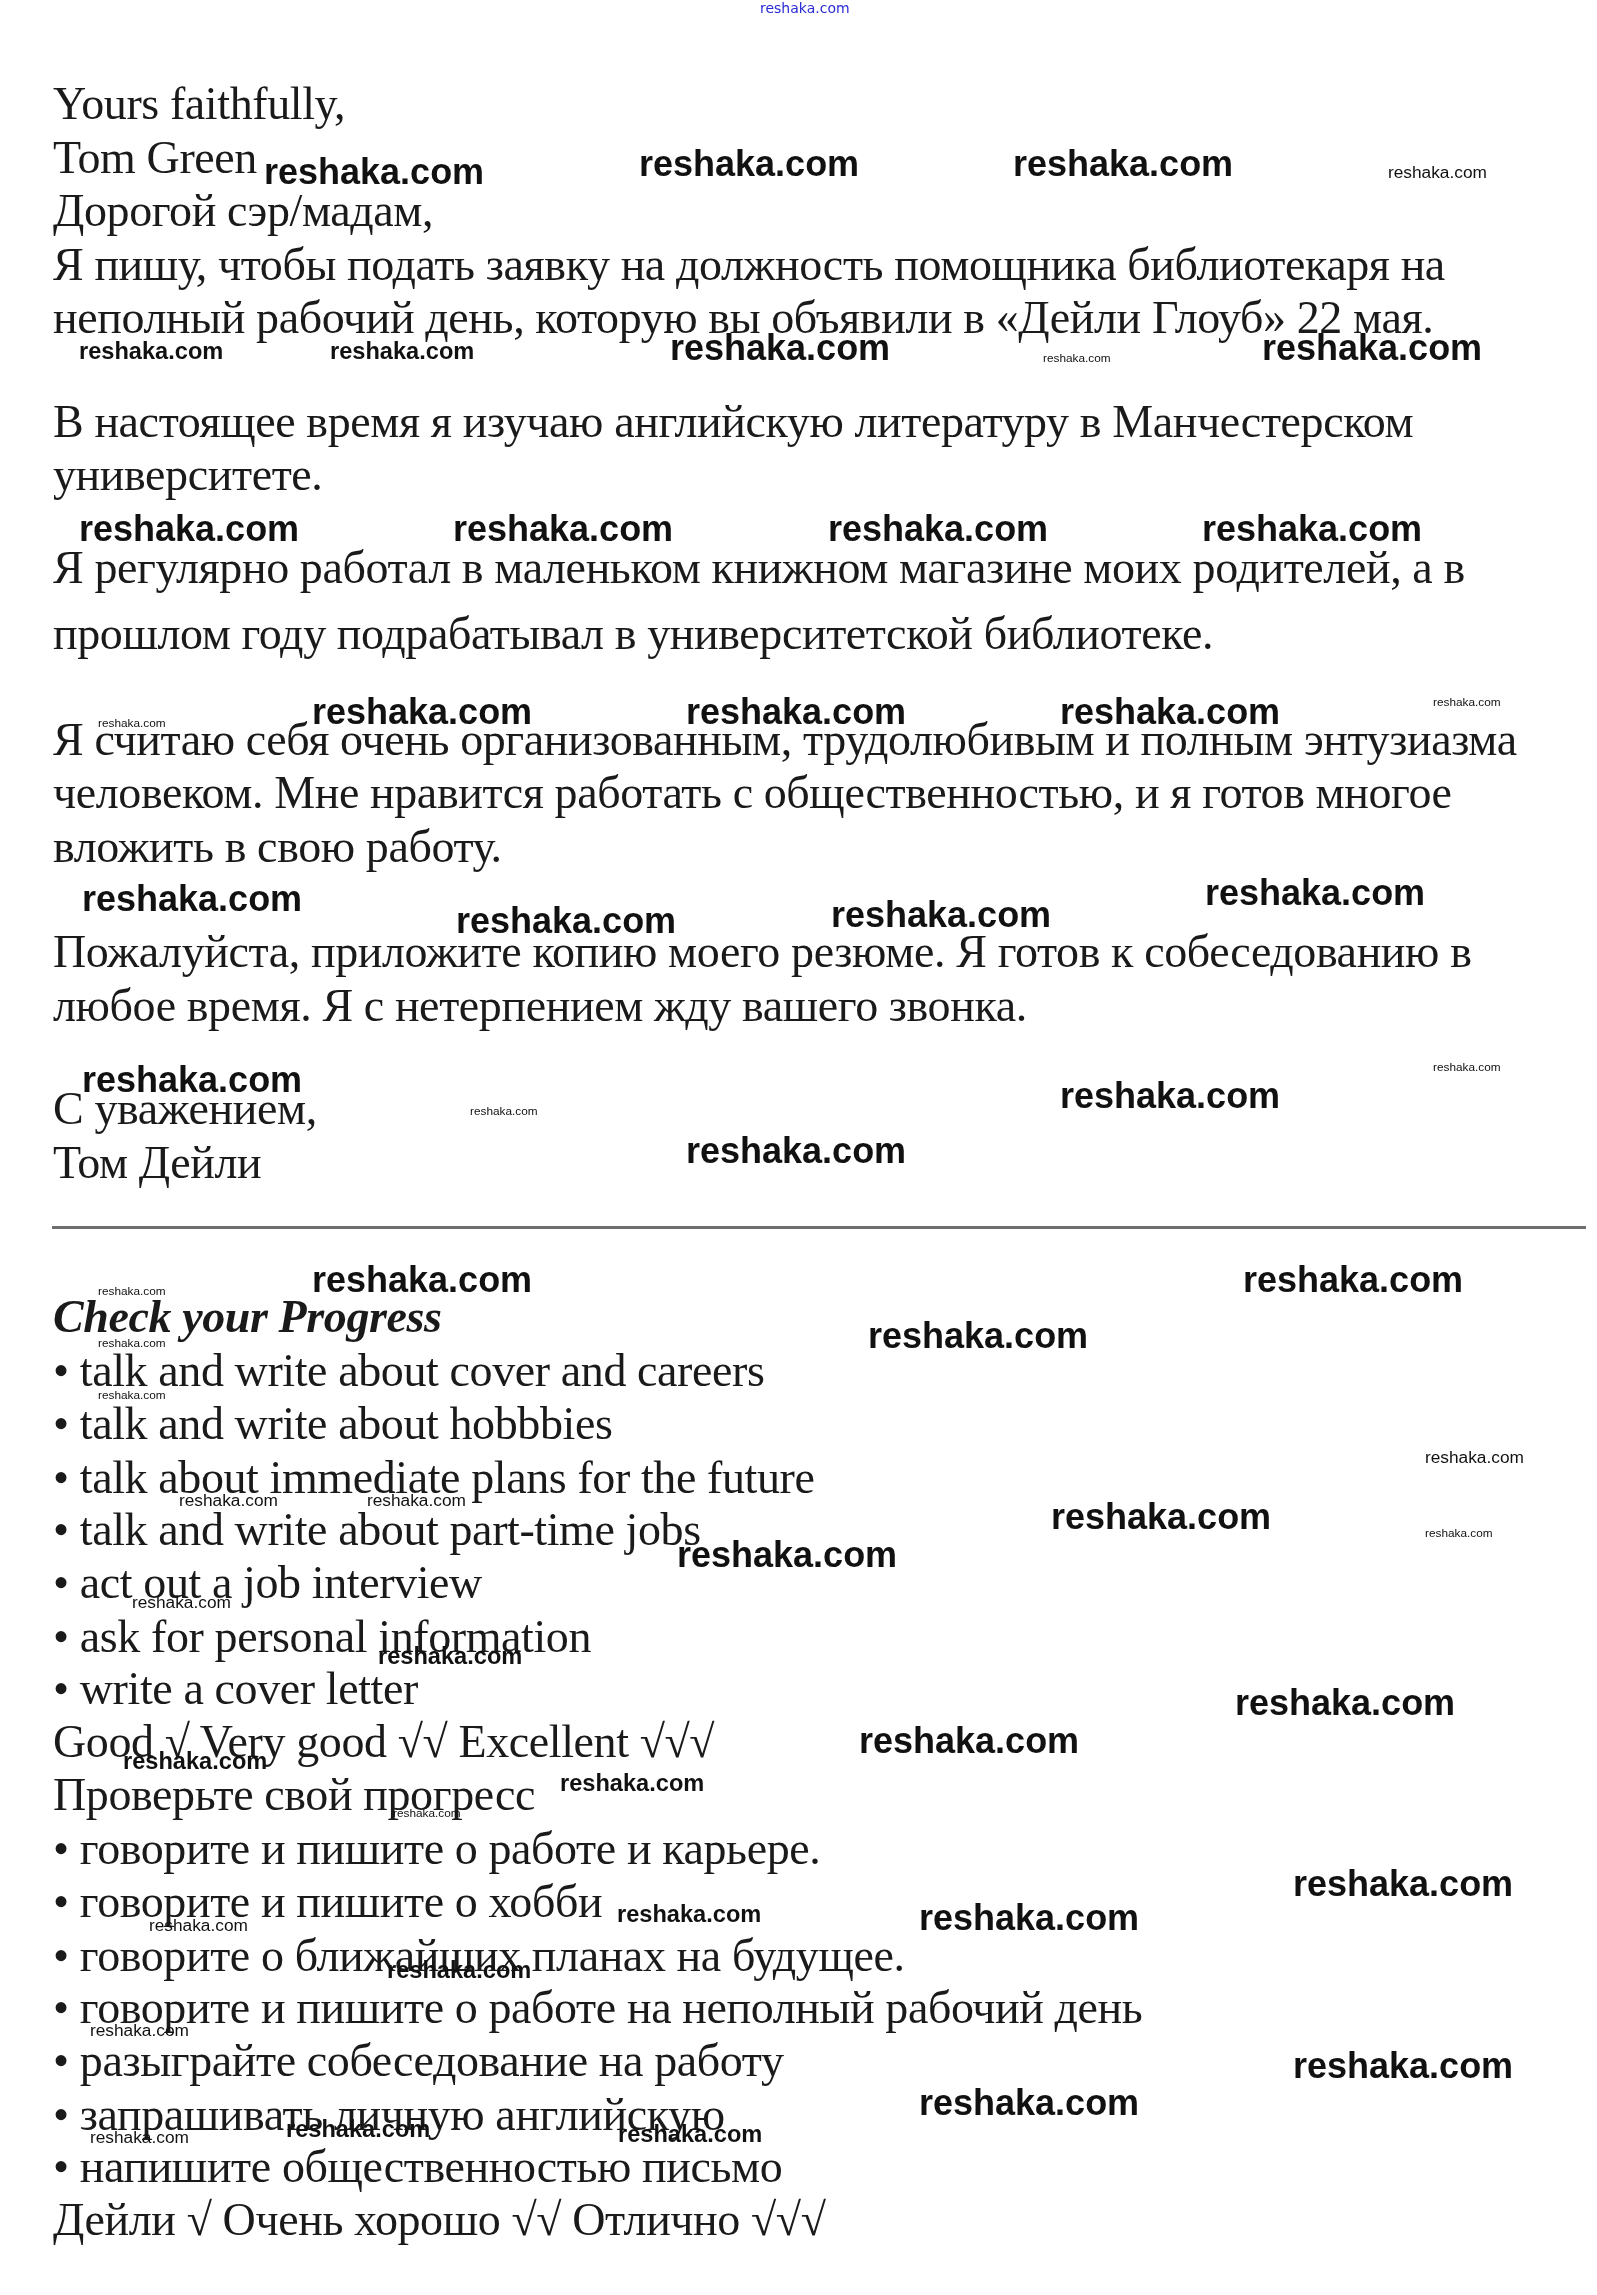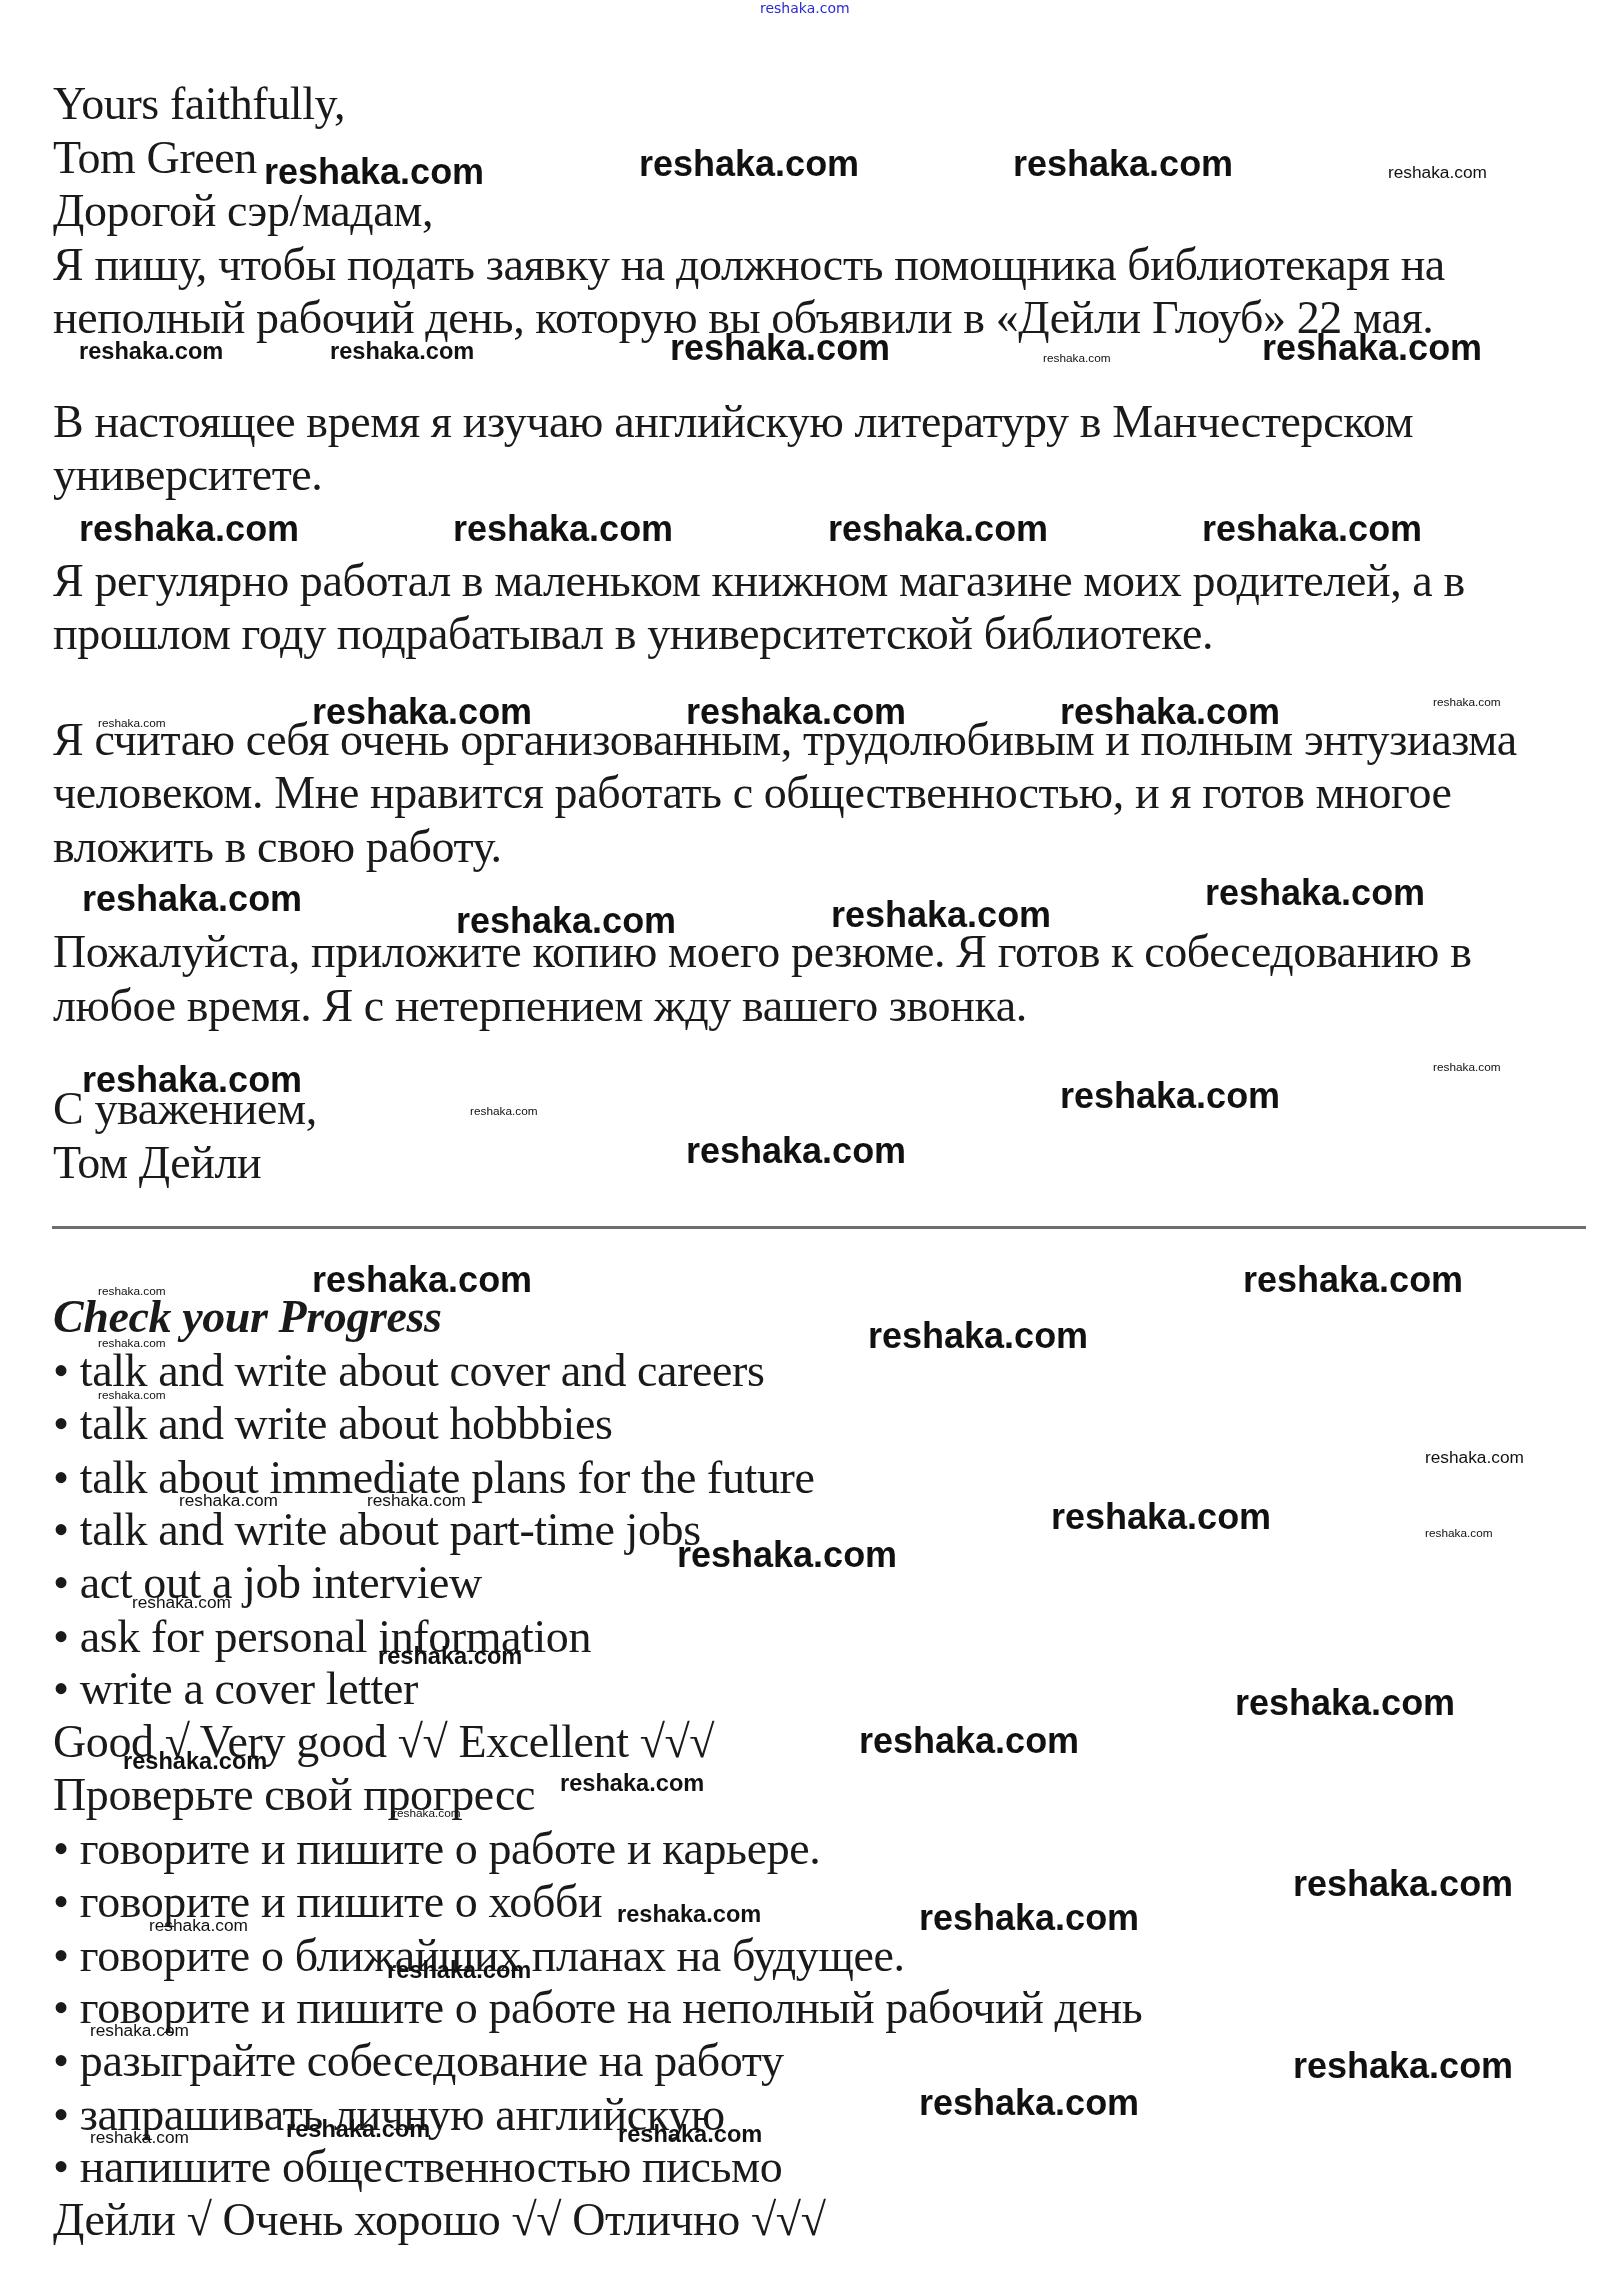--- a/index.html
+++ b/index.html
@@ -25,21 +25,21 @@
 <div class="line" style="top:77px">Yours faithfully,</div>
 <div class="line" style="top:131px">Tom Green</div>
 <div class="line" style="top:184px">Дорогой сэр/мадам,</div>
 
 <div class="line" style="top:238px">Я пишу, чтобы подать заявку на должность помощника библиотекаря на</div>
 <div class="line" style="top:291px">неполный рабочий день, которую вы объявили в «Дейли Глоуб» 22 мая.</div>
 
 <div class="line" style="top:395px">В настоящее время я изучаю английскую литературу в Манчестерском</div>
 <div class="line" style="top:448px">университете.</div>
 
-<div class="line" style="top:554px">Я регулярно работал в маленьком книжном магазине моих родителей, а в</div>
+<div class="line" style="top:541px">Я регулярно работал в маленьком книжном магазине моих родителей, а в</div>
 <div class="line" style="top:607px">прошлом году подрабатывал в университетской библиотеке.</div>
 
 <div class="line" style="top:713px">Я считаю себя очень организованным, трудолюбивым и полным энтузиазма</div>
 <div class="line" style="top:766px">человеком. Мне нравится работать с общественностью, и я готов многое</div>
 <div class="line" style="top:820px">вложить в свою работу.</div>
 
 <div class="line" style="top:925px">Пожалуйста, приложите копию моего резюме. Я готов к собеседованию в</div>
 <div class="line" style="top:979px">любое время. Я с нетерпением жду вашего звонка.</div>
 
 <div class="line" style="top:1082px">С уважением,</div>

